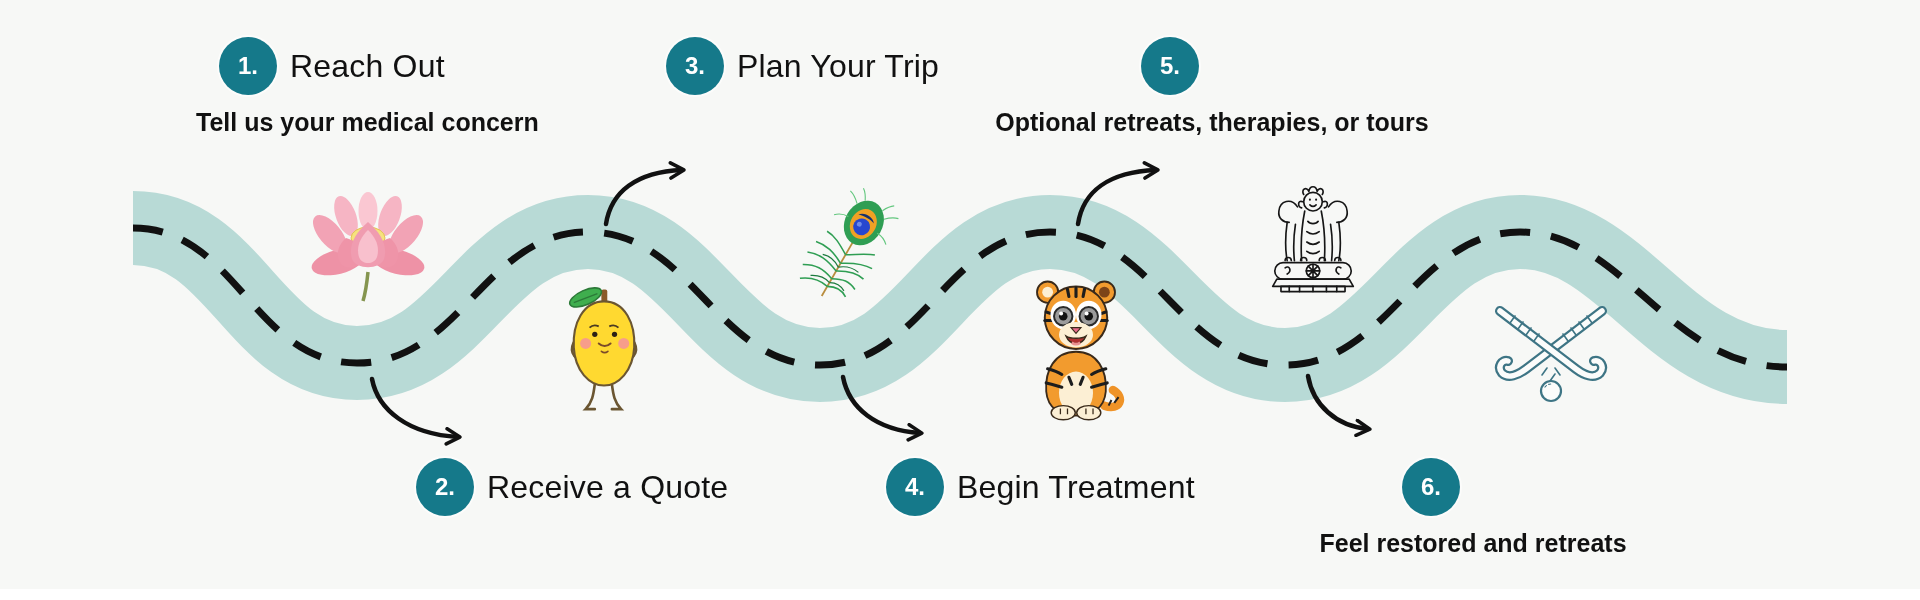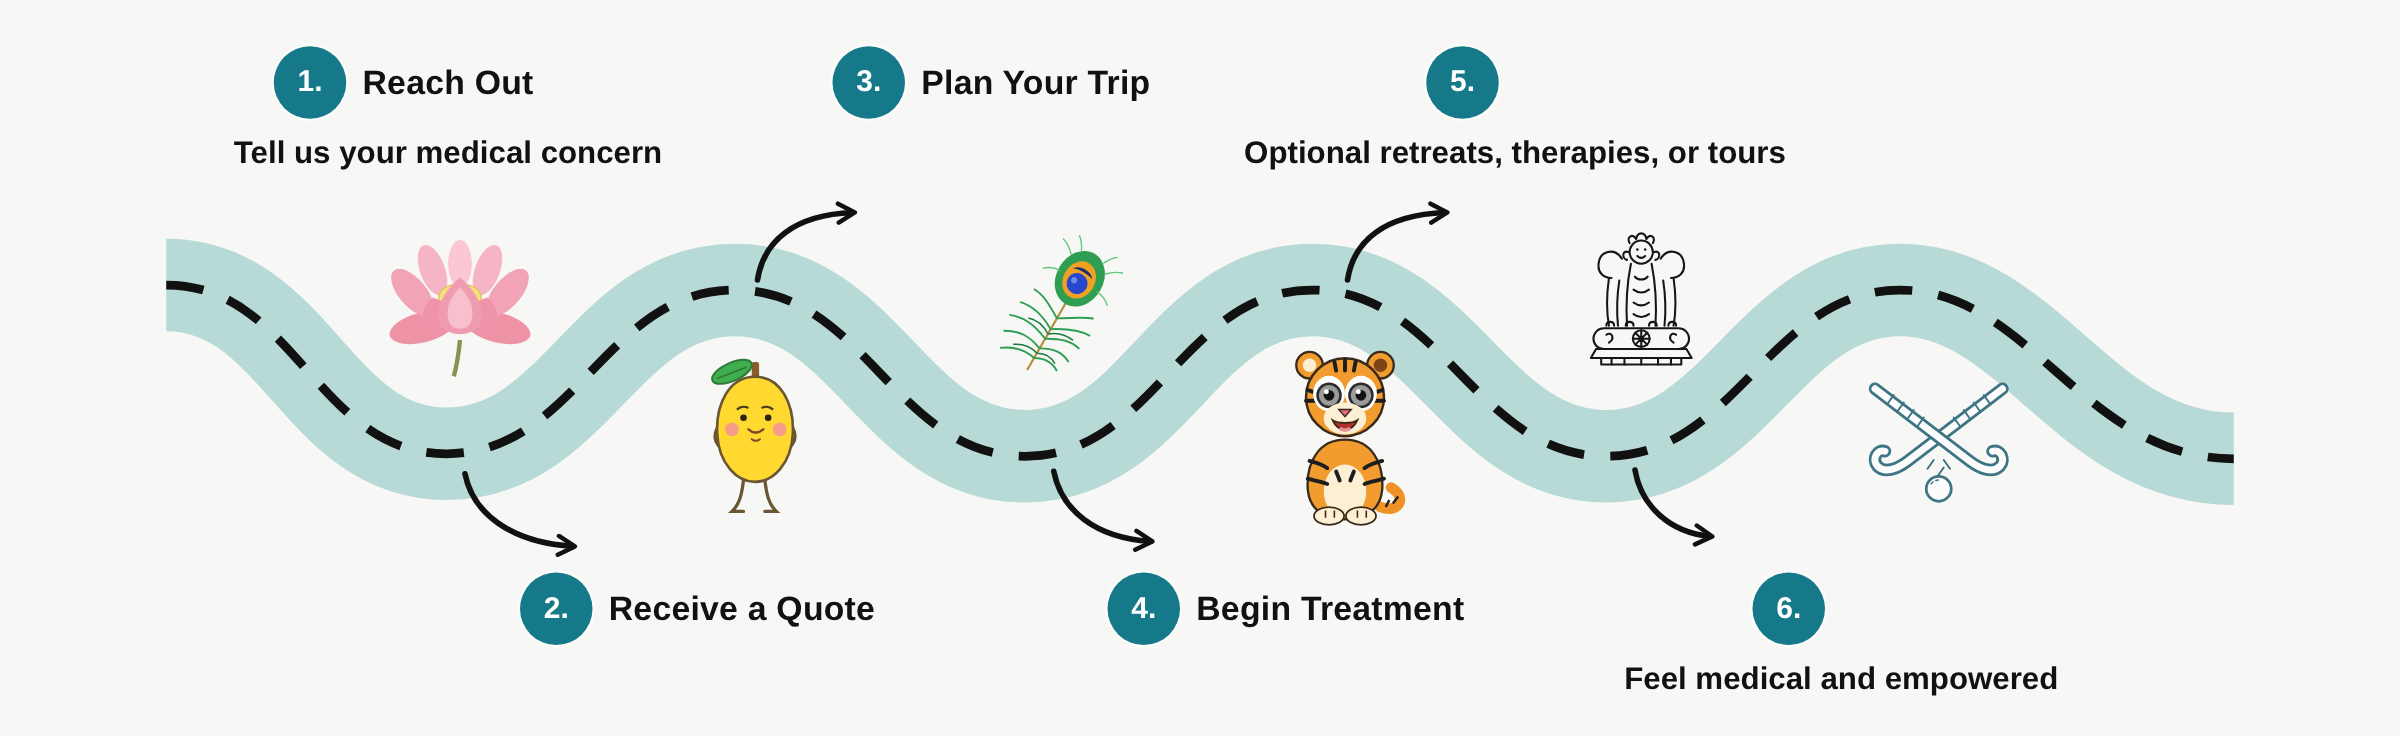--- a/index.html
+++ b/index.html
@@ -10,21 +10,21 @@
   }
   .layer{position:absolute;left:0;top:0;}
   .step{position:absolute;display:flex;align-items:center;height:58px;white-space:nowrap;}
   .step .num{
     position:absolute;right:100%;margin-right:13px;top:50%;transform:translateY(-50%);
     width:58px;height:58px;border-radius:50%;background:var(--accent,#15798a);
     color:#fff;font-weight:bold;font-size:24px;
     display:flex;align-items:center;justify-content:center;
     box-shadow:0 0 0 2px rgba(255,255,255,.6);
   }
-  .step .title{font-size:27px;font-weight:bold;letter-spacing:.2px;}
+  .step .title{font-size:32px;font-weight:normal;letter-spacing:.2px;}
   .step .sub{
     position:absolute;top:71px;left:50%;transform:translateX(-50%);
     font-size:25px;font-weight:bold;white-space:nowrap;
   }
   .icon{position:absolute;}
   .bottom-strip{position:absolute;left:0;bottom:0;width:100%;height:11px;background:#ffffff;}
 </style>
 </head>
 <body>
 
@@ -87,21 +87,21 @@
     <span class="num">
         <span>5.</span>
       </span>
     <div class="sub">Optional retreats, therapies, or tours</div>
   </div>
 
   <div class="step" style="left:1473px;top:458px">
     <span class="num">
         <span>6.</span>
       </span>
-    <div class="sub">Feel medical and empowered</div>
+    <div class="sub">Feel restored and retreats</div>
   </div>
 
   <svg class="icon" style="left:308px;top:186px" width="120" height="120" viewBox="0 0 120 120">
     <path d="M60 86 C59 96 58 105 55 115" stroke="#85954f" stroke-width="3.5" fill="none"></path>
     <ellipse cx="30" cy="76" rx="27" ry="12" fill="#ee92a6" transform="rotate(-14 30 76)"></ellipse>
     <ellipse cx="90" cy="76" rx="27" ry="12" fill="#ee92a6" transform="rotate(14 90 76)"></ellipse>
     <ellipse cx="22" cy="48" rx="11" ry="23" fill="#f2a3b5" transform="rotate(-40 22 48)"></ellipse>
     <ellipse cx="98" cy="48" rx="11" ry="23" fill="#f2a3b5" transform="rotate(40 98 48)"></ellipse>
     <ellipse cx="38" cy="30" rx="10" ry="21" fill="#f6b5c4" transform="rotate(-20 38 30)"></ellipse>
     <ellipse cx="82" cy="30" rx="10" ry="21" fill="#f6b5c4" transform="rotate(20 82 30)"></ellipse>

